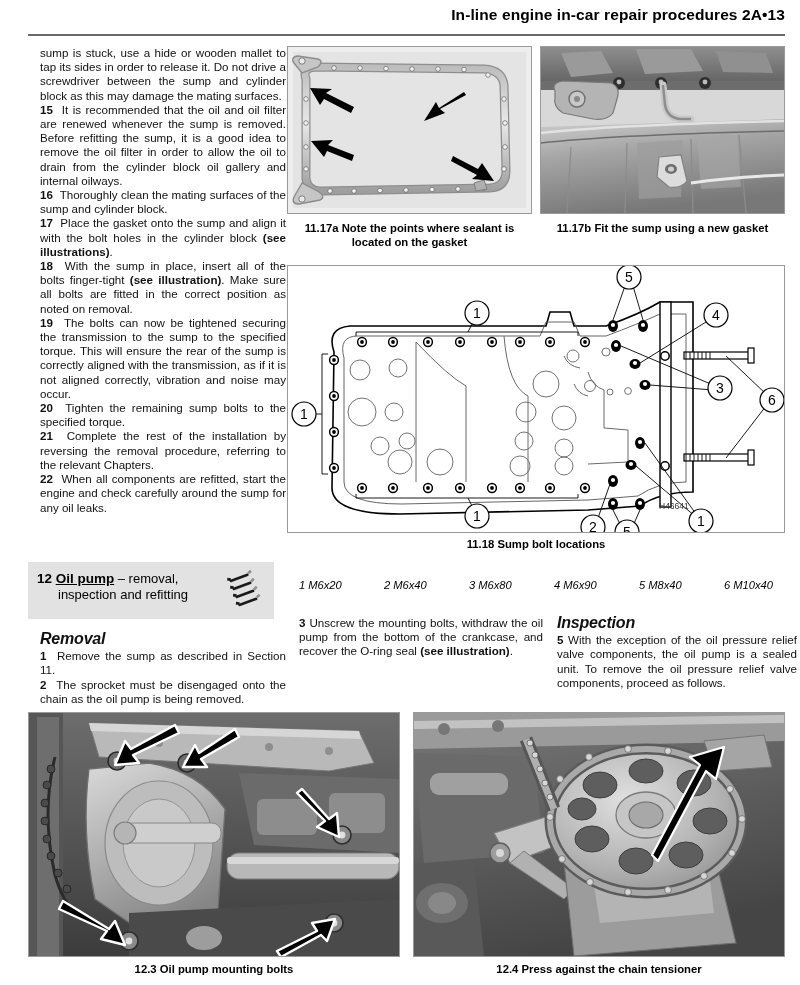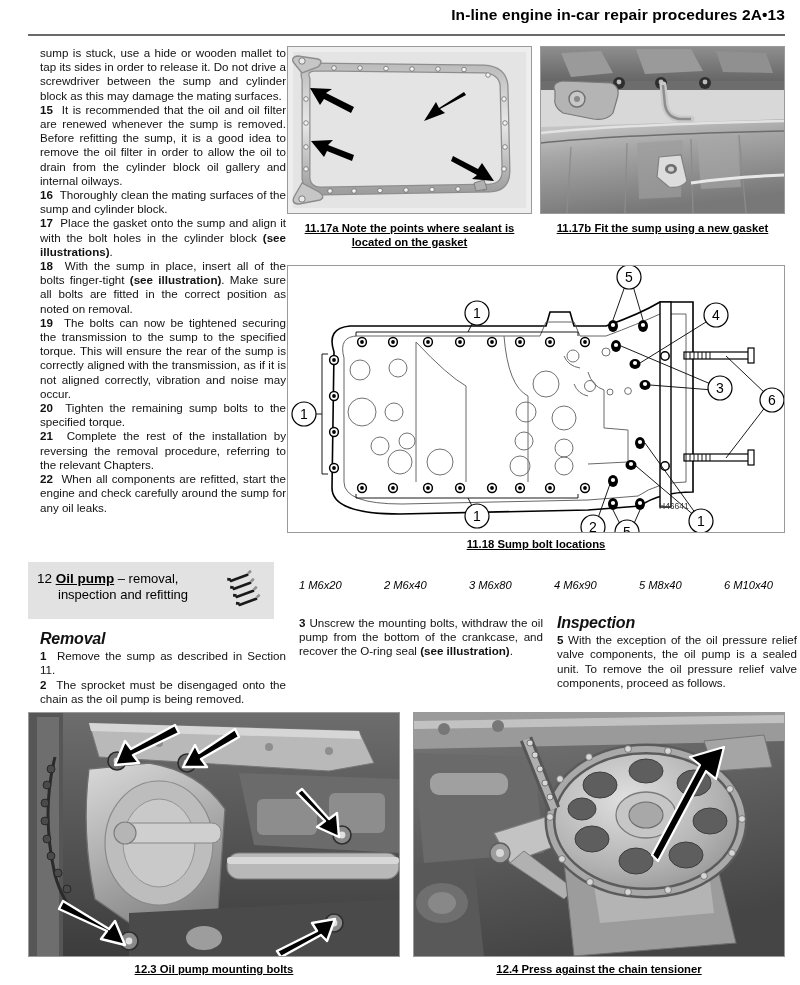--- a/index.html
+++ b/index.html
@@ -79,21 +79,21 @@
   }
   .section-box .sec-inner {
     position: absolute;
     left: 9px;
     top: 9px;
     width: 190px;
     font-size: 13px;
     line-height: 16px;
   }
   .section-box .sec-num {
-    font-weight: normal;
+    font-weight: bold;
     font-size: 13.5px;
   }
   .section-box .sec-title {
     font-weight: bold;
     font-size: 13.5px;
     text-decoration: underline;
   }
   .section-box .sec-rest {
     font-weight: normal;
   }
@@ -116,21 +116,20 @@
     border: 1px solid #9a9a9a;
     background: #f2f2f2;
     overflow: hidden;
   }
   .caption {
     position: absolute;
     font-size: 11.3px;
     font-weight: bold;
     text-align: center;
     line-height: 13.5px;
-    text-decoration: underline;
   }
 
   #fig-1117a { left: 287px; top: 46px;  width: 245px; height: 168px; }
   #fig-1117b { left: 540px; top: 46px;  width: 245px; height: 168px; }
   #cap-1117a { left: 287px; top: 222px; width: 245px; }
   #cap-1117b { left: 540px; top: 222px; width: 245px; }
 
   #fig-1118  { left: 287px; top: 265px; width: 498px; height: 268px; background:#ffffff; }
   #cap-1118  { left: 287px; top: 538px; width: 498px; }
 

